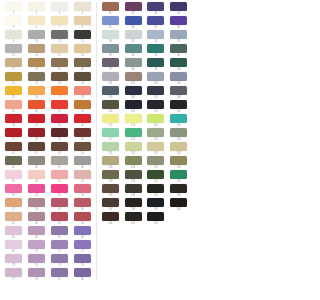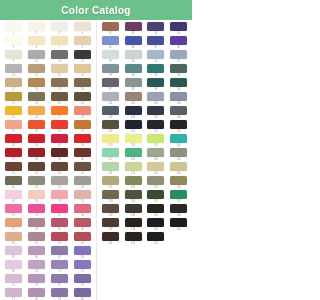--- a/index.html
+++ b/index.html
@@ -79,23 +79,20 @@
     margin-top: 0.5px;
     white-space: nowrap;
     font-family: "Liberation Sans", sans-serif;
   }
 </style>
 </head>
 <body>
 
 <div id="app">
 
-  <div id="header">
-    <span id="header-title">Color Catalog</span>
-  </div>
 
   <div id="catalog">
     <div class="panel" id="panel-left">
       <div class="swatch-grid" id="grid-left">
           <div class="swatch-cell">
             <div class="swatch-chip" style="background: rgb(251, 248, 238);"></div>
             <div class="swatch-label">1</div>
           </div>
           <div class="swatch-cell">
             <div class="swatch-chip" style="background: rgb(247, 243, 230);"></div>

